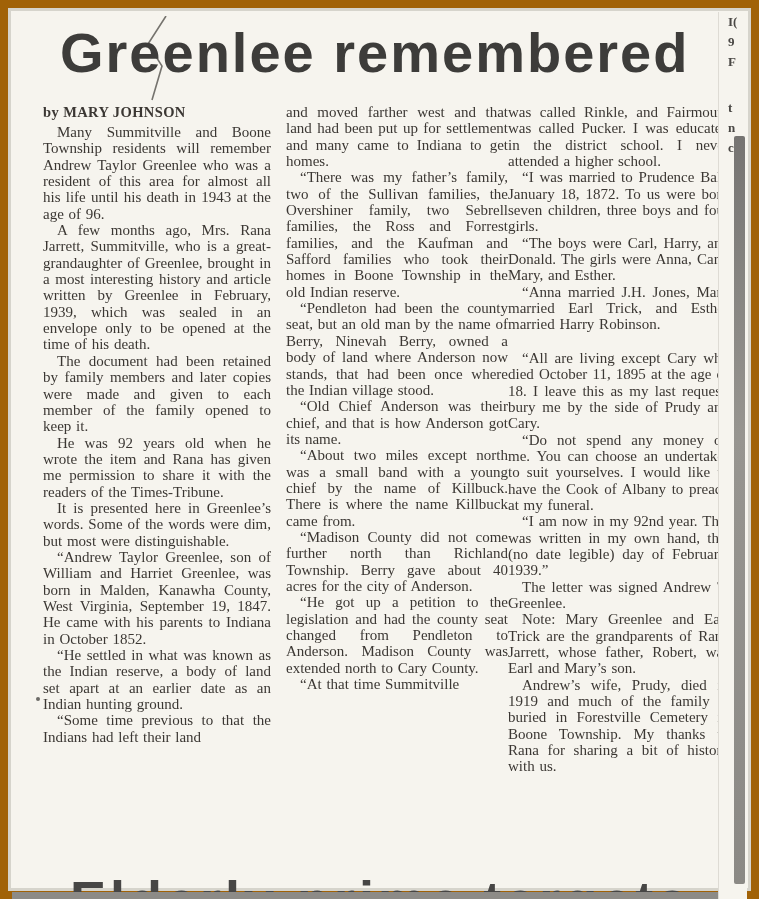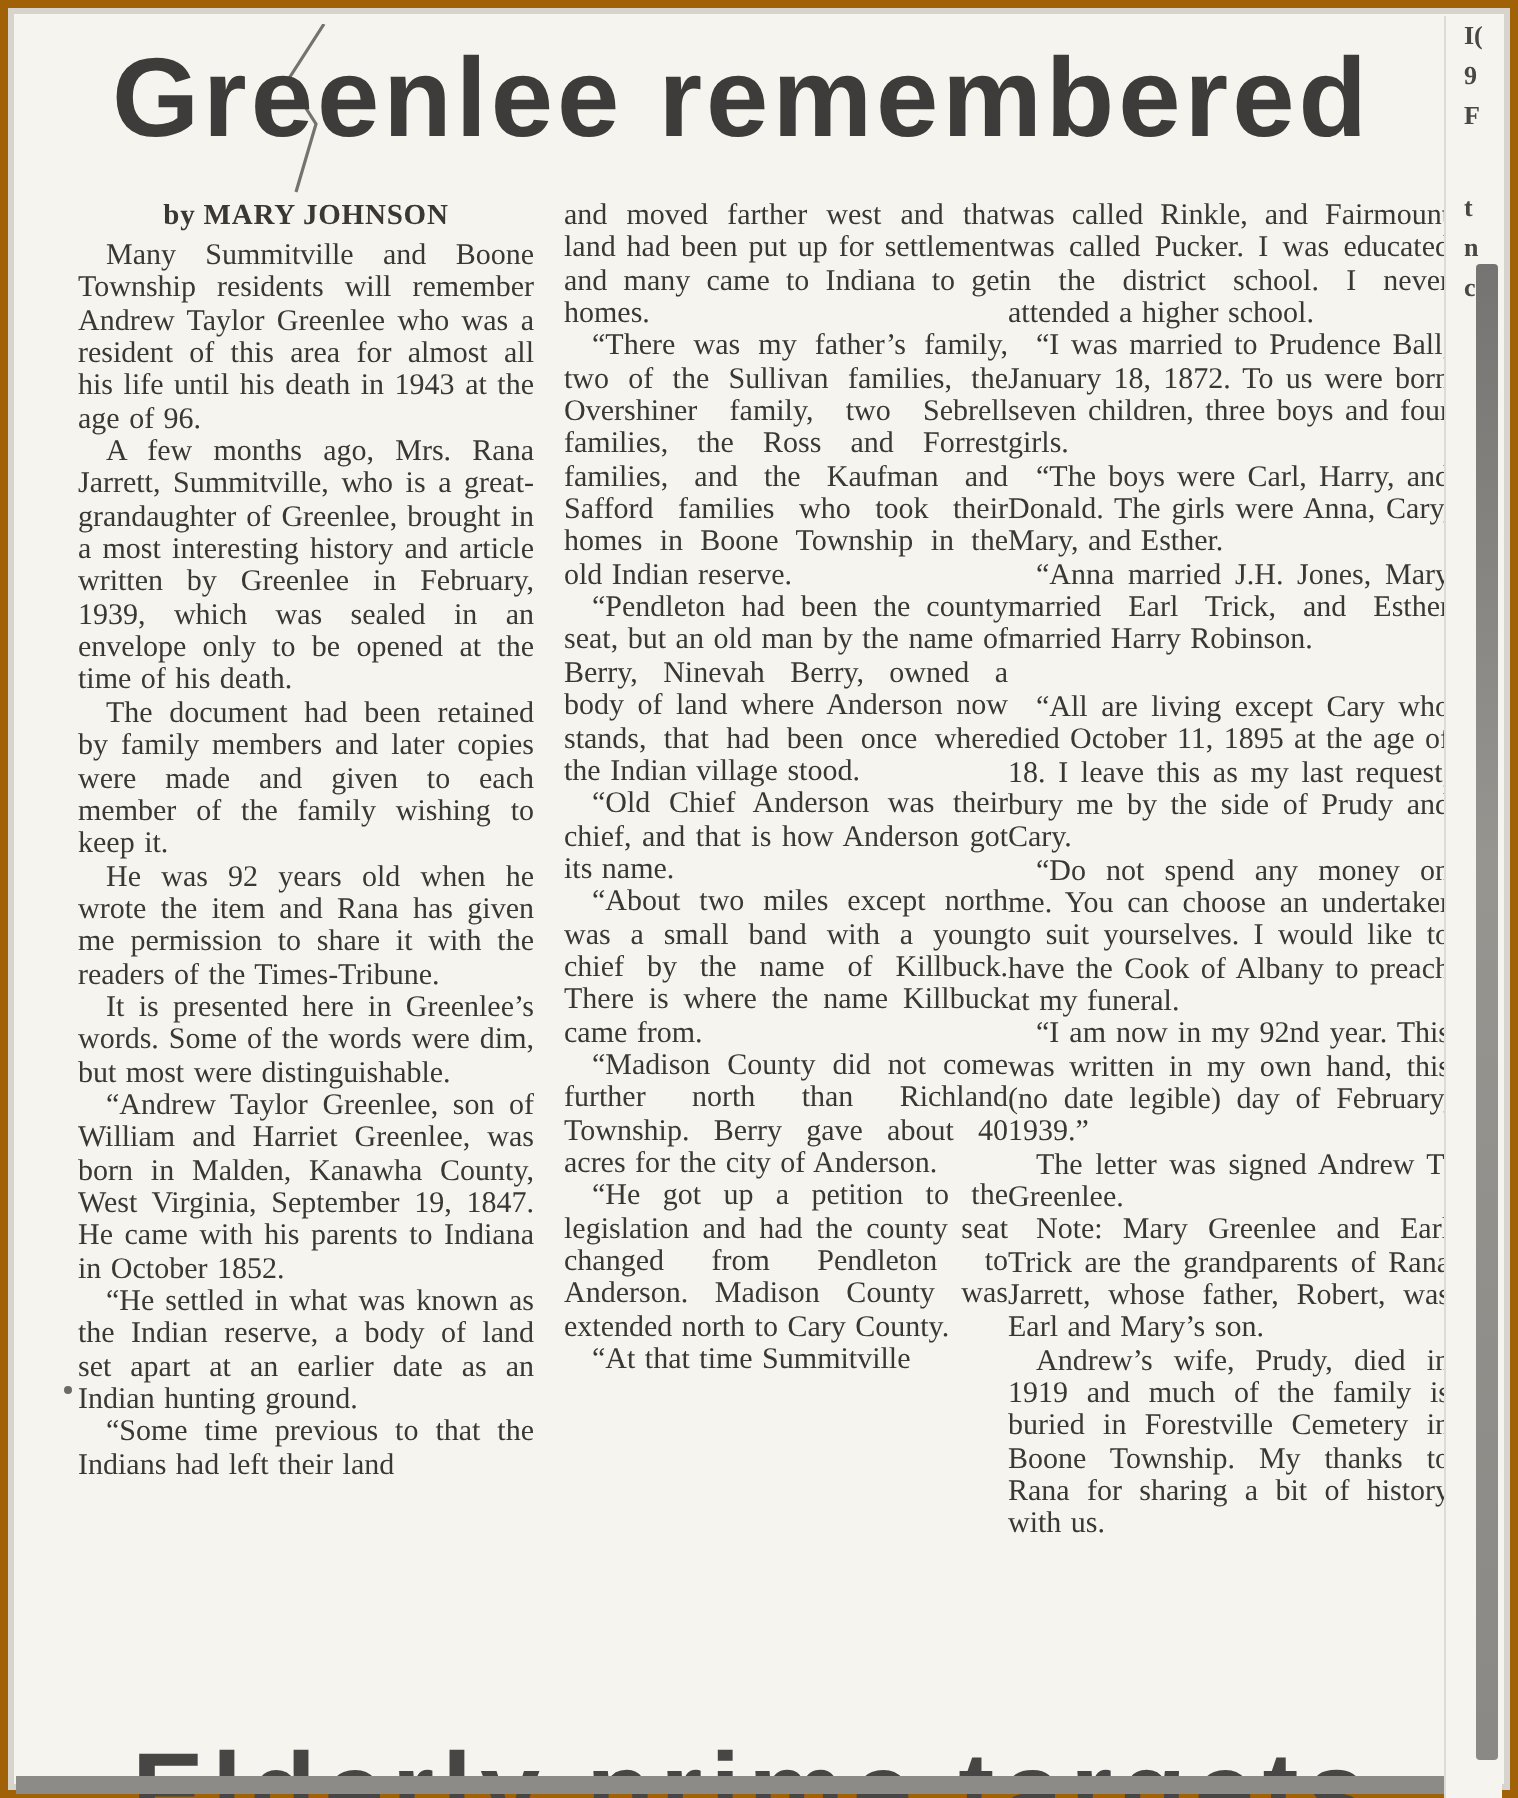--- a/index.html
+++ b/index.html
@@ -2,36 +2,36 @@
 <html><head>
 <meta charset="utf-8">
 <style>
   html,body { margin:0; padding:0; }
   body {
     width:759px; height:899px; position:relative; overflow:hidden;
     background:#b9b7b3; font-family:"Liberation Serif", serif;
   }
   .scan {
     position:absolute; inset:0; box-sizing:border-box;
-    background:#f6f4ee; border:4px solid #a16207;
+    background:#f6f4ee; border:8px solid #a16207;
     box-shadow: inset 0 0 0 3px rgba(120,115,105,0.25);
   }
   .masthead {
     position:absolute; left:52px; top:12px; z-index:1;
     font-family:"Liberation Sans", sans-serif; font-weight:bold;
     font-size:56px; letter-spacing:2px; color:#3d3c3a; white-space:nowrap;
   }
   .tear { position:absolute; left:128px; top:8px; z-index:0; }
   .cols { position:absolute; left:35px; top:96px; width:698px; z-index:1; display:flex; }
   .col { box-sizing:border-box; }
   .col-1 { width:228px; margin-right:15px; }
   .col-2 { width:222px; }
   .col-3 { width:221px; }
   .byline {
-    margin:0 0 3px 0; text-align:center; font-weight:bold;
+    margin:0 0 3px 0; font-weight:bold;
     font-size:14.5px; letter-spacing:0.4px; color:#3b3733;
   }
   .para {
     margin:0; text-indent:14px; text-align:justify;
     font-size:15px; line-height:16.35px; color:#3b3733; word-spacing:1px;
   }
   .para:empty { height:17px; }
   .cont .para:first-child { text-indent:0; }
   .next-head {
     position:absolute; left:62px; top:861px; z-index:2;
@@ -71,21 +71,21 @@
   </svg>
 
   <div class="masthead">Greenlee remembered</div>
 
   <div class="cols">
     <div class="col col-1">
       <p class="byline">by MARY JOHNSON</p>
       <div>
           <p class="para">Many Summitville and Boone Township residents will remember Andrew Taylor Greenlee who was a resident of this area for almost all his life until his death in 1943 at the age of 96.</p>
           <p class="para">A few months ago, Mrs. Rana Jarrett, Summitville, who is a great-grandaughter of Greenlee, brought in a most interesting history and article written by Greenlee in February, 1939, which was sealed in an envelope only to be opened at the time of his death.</p>
-          <p class="para">The document had been retained by family members and later copies were made and given to each member of the family wishing to keep it.</p>
+          <p class="para">The document had been retained by family members and later copies were made and given to each member of the family opened to keep it.</p>
           <p class="para">He was 92 years old when he wrote the item and Rana has given me permission to share it with the readers of the Times-Tribune.</p>
           <p class="para">It is presented here in Greenlee’s words. Some of the words were dim, but most were distinguishable.</p>
           <p class="para">“Andrew Taylor Greenlee, son of William and Harriet Greenlee, was born in Malden, Kanawha County, West Virginia, September 19, 1847. He came with his parents to Indiana in October 1852.</p>
           <p class="para">“He settled in what was known as the Indian reserve, a body of land set apart at an earlier date as an Indian hunting ground.</p>
           <p class="para">“Some time previous to that the Indians had left their land</p>
         </div>
     </div>
     <div class="col col-2 cont">
         <p class="para">and moved farther west and that land had been put up for settlement and many came to Indiana to get homes.</p>
         <p class="para">“There was my father’s family, two of the Sullivan families, the Overshiner family, two Sebrell families, the Ross and Forrest families, and the Kaufman and Safford families who took their homes in Boone Township in the old Indian reserve.</p>

